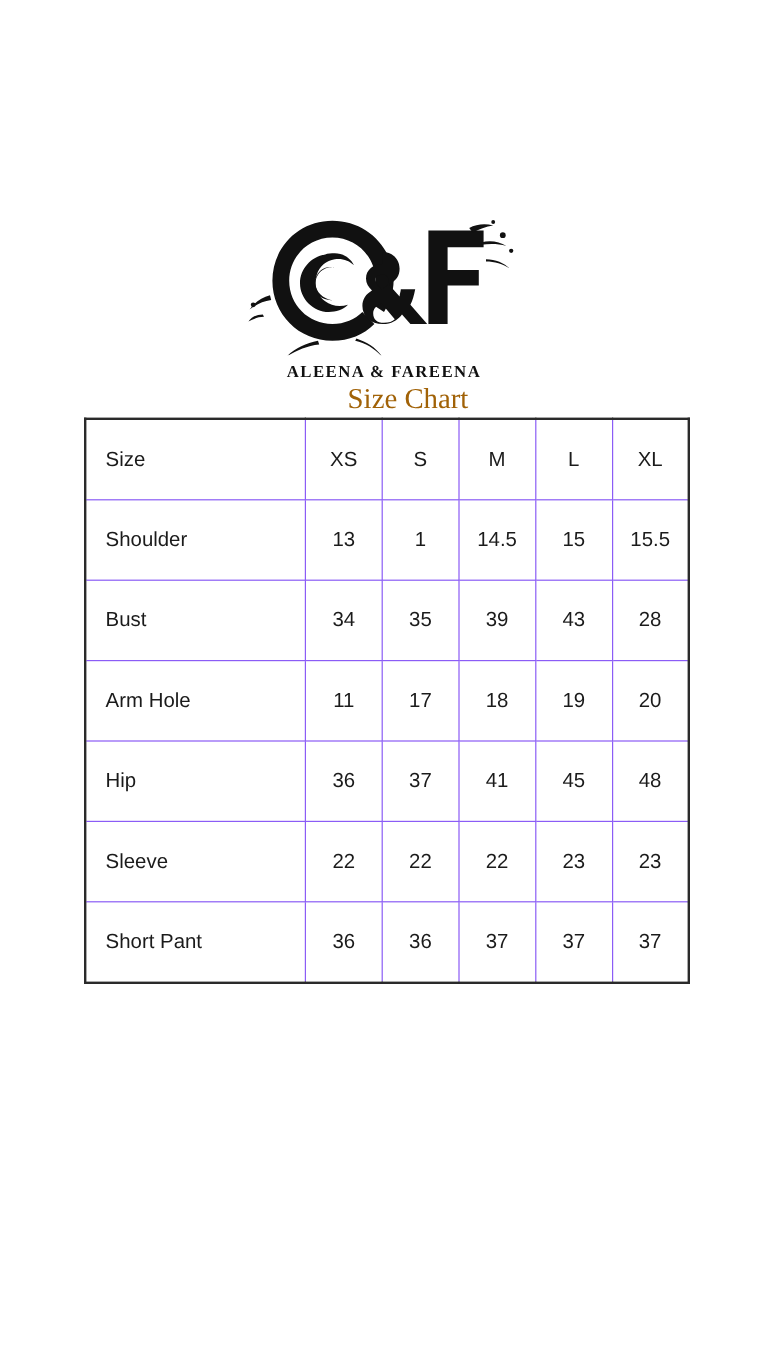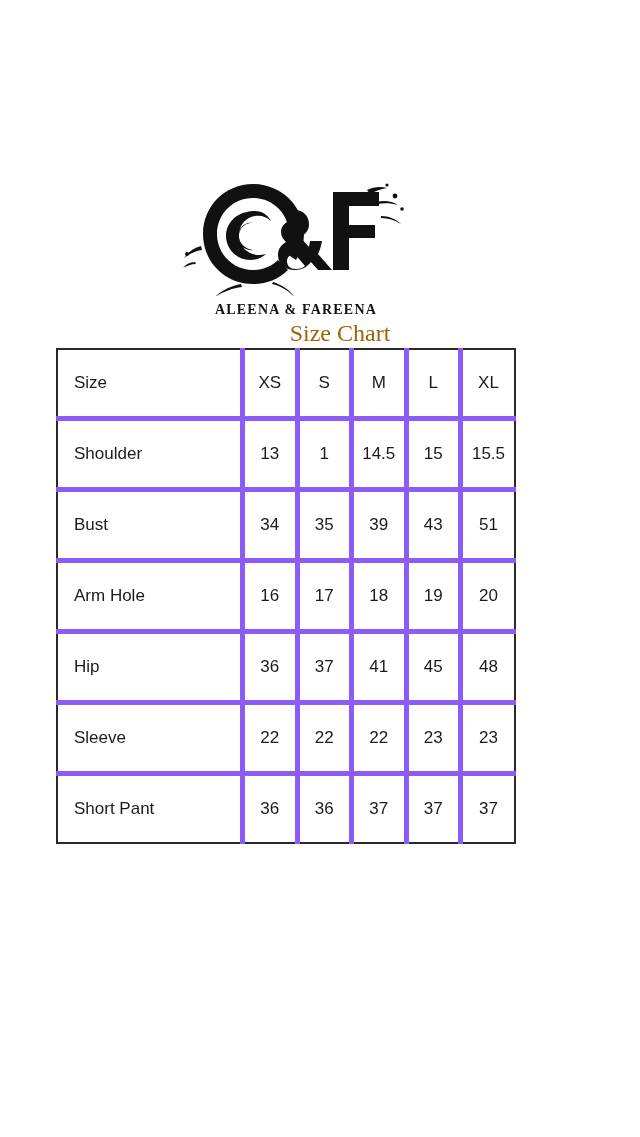--- a/index.html
+++ b/index.html
@@ -23,20 +23,21 @@
     background: #ffffff;
   }
 
   
   .brand {
     position: absolute;
     top: 176px;
     left: 0;
     width: 592px;
     text-align: center;
+    padding-left: 24px;
   }
   .logo-wrap {
     position: relative;
     display: inline-block;
     width: 230px;
     height: 120px;
   }
   .logo-svg {
     display: block;
     width: 230px;
@@ -62,32 +63,32 @@
     font-family: "Liberation Serif", serif;
     font-size: 24px;
     color: #a16207;
     padding-left: 20px;
   }
 
   
   .table-wrap {
     position: absolute;
     top: 348px;
-    left: 56px;
-    width: 460px;
+    left: 70px;
+    width: 505px;
   }
   table.size-chart {
     width: 100%;
     border-collapse: collapse;
     border: 2px solid #2a2a2a;
     background: #ffffff;
     table-layout: fixed;
   }
   table.size-chart td {
-    border: 5px solid #8b5cf6;
+    border: 1px solid #8b5cf6;
     height: 66px;
     font-size: 17px;
     color: #1b1b1b;
     padding: 0 6px;
     vertical-align: middle;
   }
   table.size-chart td.label {
     text-align: left;
     padding-left: 16px;
     width: 160px;
@@ -168,26 +169,26 @@
           <td class="val">15</td>
           <td class="val">15.5</td>
         </tr>
 
         <tr>
           <td class="label">Bust</td>
           <td class="val">34</td>
           <td class="val">35</td>
           <td class="val">39</td>
           <td class="val">43</td>
-          <td class="val">51</td>
+          <td class="val">28</td>
         </tr>
 
         <tr>
           <td class="label">Arm Hole</td>
-          <td class="val">16</td>
+          <td class="val">11</td>
           <td class="val">17</td>
           <td class="val">18</td>
           <td class="val">19</td>
           <td class="val">20</td>
         </tr>
 
         <tr>
           <td class="label">Hip</td>
           <td class="val">36</td>
           <td class="val">37</td>

